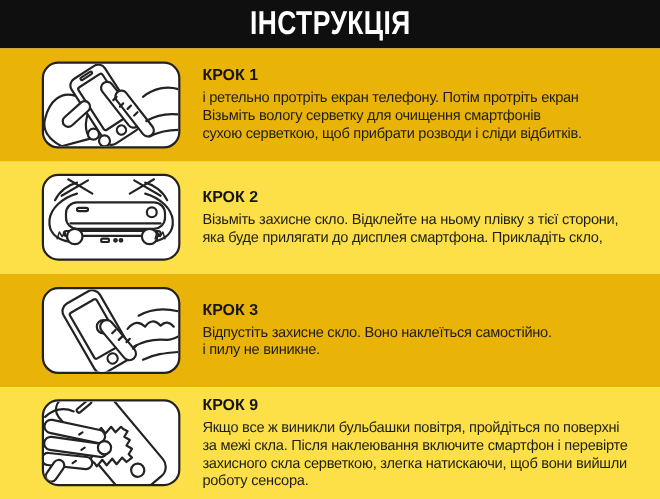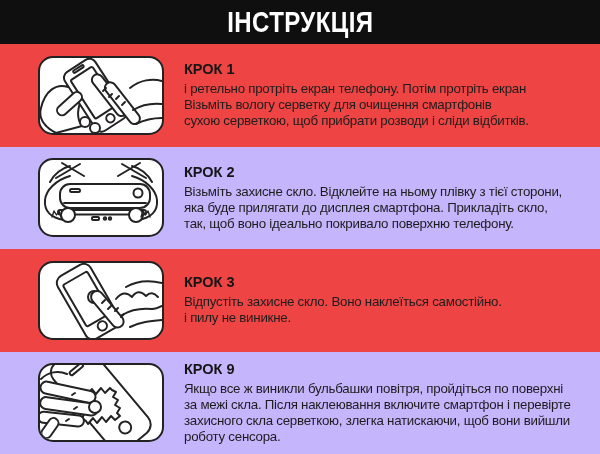--- a/index.html
+++ b/index.html
@@ -11,22 +11,22 @@
   .banner{
     height:44px;background:#0f0f0f;display:flex;align-items:center;justify-content:center;
   }
   .banner h1{
     margin:0;color:#ffffff;font-size:30px;font-weight:bold;letter-spacing:.5px;
     transform:scaleX(.8);transform-origin:center;white-space:nowrap;
   }
   .row{
     height:102.5px;display:flex;align-items:center;box-sizing:border-box;padding-left:38px;
   }
-  .row.white{background:#ef4444;align-items:center;}
-  .row.gray{background:#c4b5fd;}
+  .row.white{background:#eab308;align-items:center;}
+  .row.gray{background:#fde047;}
   .illus{
     width:122px;height:75px;flex:none;background:#ffffff;border:2.5px solid #222222;
     border-radius:15px;overflow:hidden;
   }
   .illus svg{display:block;width:122px;height:75px;}
   .txt{margin-left:20px;}
   .step-title{
     font-size:14.5px;font-weight:bold;color:#151515;margin:0 0 3px 0;line-height:17px;
   }
   .line{
@@ -103,21 +103,20 @@
         <circle class="fillw" cx="96" cy="55" r="7"></circle>
         <path d="M12,57 l2,-6 l2.5,4 l2.5,-4 l2,6" stroke-width="1.4"></path>
         <path d="M101,57 l2,-6 l2.5,4 l2.5,-4 l2,6" stroke-width="1.4"></path>
       </g>
     </svg>
   </div>
   <div class="txt">
     <div class="step-title">КРОК 2</div>
     <div class="line">Візьміть захисне скло. Відклейте на ньому плівку з тієї сторони,</div>
     <div class="line">яка буде прилягати до дисплея смартфона. Прикладіть скло,</div>
-    <div class="line">так, щоб воно ідеально покривало поверхню телефону.</div>
   </div>
 </section>
 
 <section class="row white">
   <div class="illus">
     <svg viewBox="0 0 122 75">
       <g class="lineart">
         <g transform="rotate(-30 48 40)">
           <rect class="fillw" x="30" y="3" width="38" height="72" rx="8"></rect>
           <rect x="35" y="12" width="28" height="48" rx="2"></rect>

